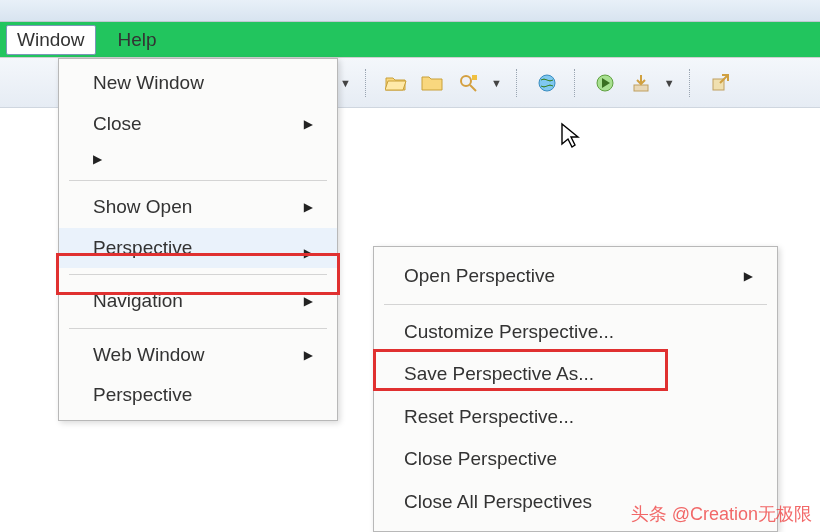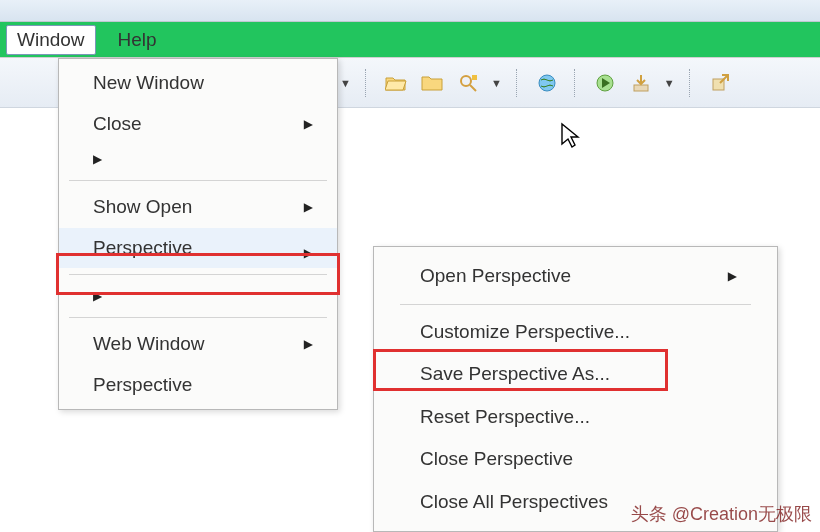--- a/index.html
+++ b/index.html
@@ -85,36 +85,36 @@
     .hl1 { top: 253px; left: 56px; width: 284px; height: 42px; }
     .hl2 { top: 349px; left: 373px; width: 295px; height: 42px; }
     .submenu {
       position: absolute;
       top: 246px;
       left: 373px;
       width: 405px;
       background: #fbfbfa;
       border: 1px solid #b8b8b8;
       box-shadow: 2px 2px 6px rgba(0,0,0,0.15);
-      padding: 8px 16px;
+      padding: 8px 0;
     }
     .submenu .dd-item { padding: 7px 24px 7px 30px; }
     .cursor {
       position: absolute;
       top: 122px;
       left: 560px;
       font-size: 24px;
       color: #000;
       pointer-events: none;
     }
     .watermark {
       position: absolute;
       bottom: 6px;
       right: 8px;
-      color: #7f1d1d;
+      color: #ef4444;
       font-size: 18px;
       opacity: 0.8;
       pointer-events: none;
     }
   </style>
 </head>
 <body>
 
 <div class="titlebar"></div>
 
@@ -190,20 +190,21 @@
   <div class="dd-item">
     <span>Show Open</span>
     <span class="dd-arrow">▶</span>
   </div>
   <div class="dd-item hovered">
     <span>Perspective</span>
     <span class="dd-arrow">▶</span>
   </div>
   <div class="dd-sep"></div>
   <div class="dd-item">
+    <span>Navigation</span>
     <span class="dd-arrow">▶</span>
   </div>
   <div class="dd-sep"></div>
   <div class="dd-item">
     <span>Web Window</span>
     <span class="dd-arrow">▶</span>
   </div>
   <div class="dd-item">
     <span>Perspective</span>
   </div>

